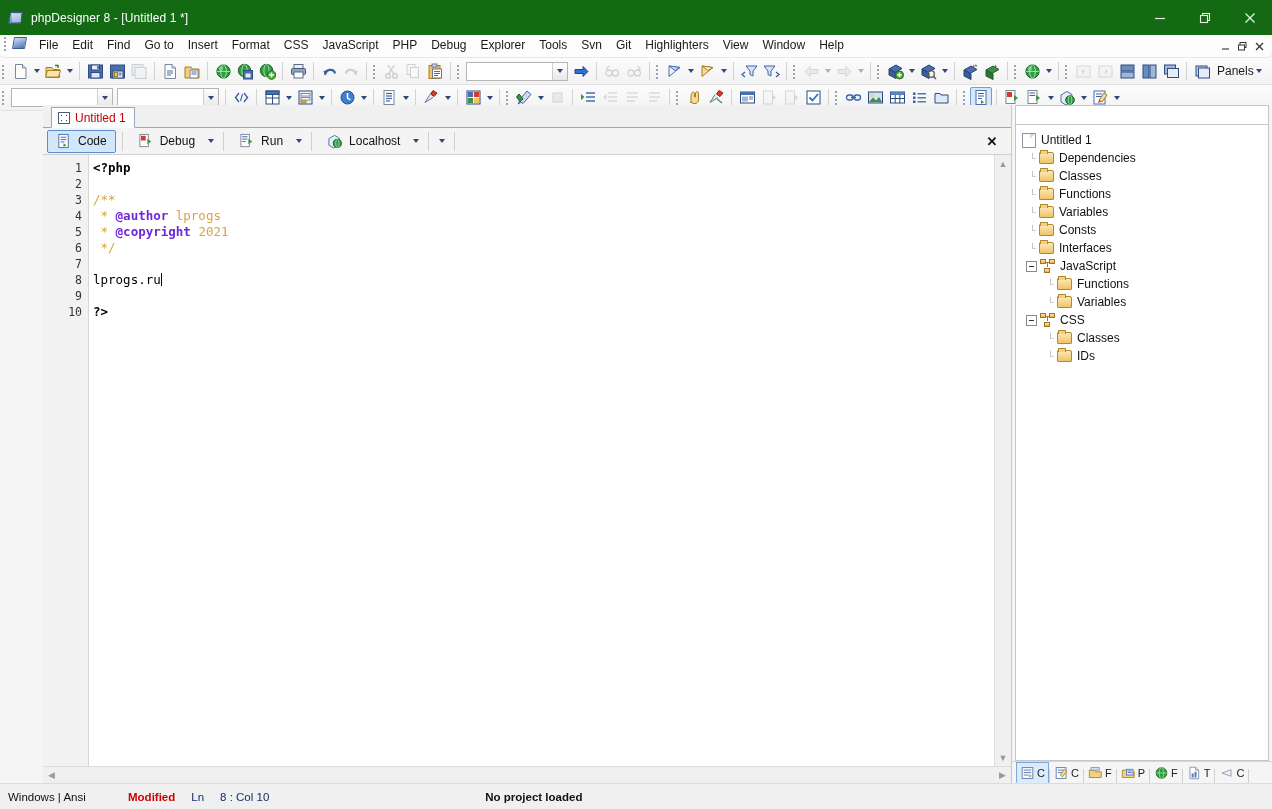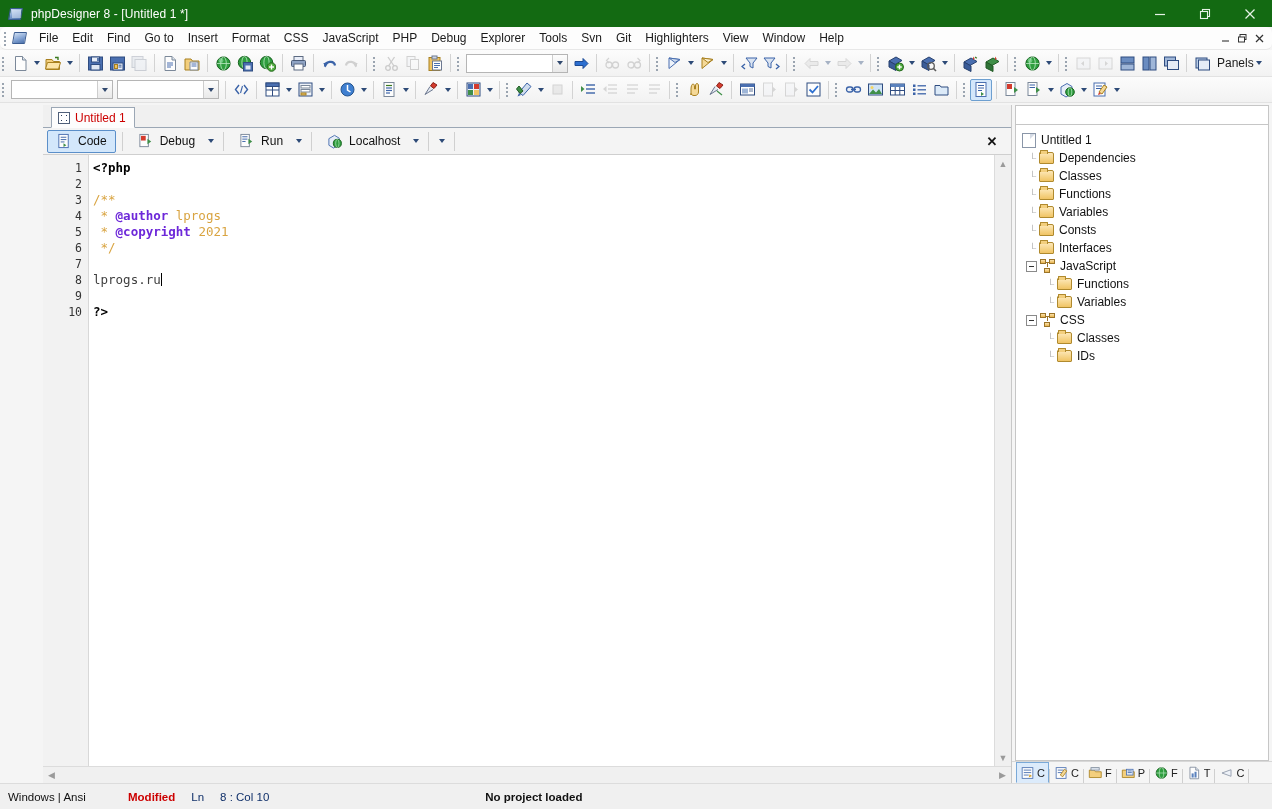--- a/index.html
+++ b/index.html
@@ -8,21 +8,21 @@
     width: 1272px; height: 809px;
     overflow: hidden;
     font-family: "Liberation Sans", sans-serif;
     font-size: 12px;
     background: #f0f0f0;
   }
   #app { position: relative; width: 1272px; height: 809px; background: #f5f5f5; }
 
   
   .titlebar {
-    height: 27px; background: #136a12; display: flex; align-items: center;
+    height: 35px; background: #136a12; display: flex; align-items: center;
     padding-left: 8px; color: #ffffff;
   }
   .titlebar .app-icon {
     width: 16px; height: 16px; margin-right: 7px; position: relative; flex: none;
   }
   .titlebar .app-icon .sh {
     position:absolute; left:1px; top:2px; width:13px; height:12px;
     background: linear-gradient(160deg,#c9d9ef 0%, #7f9fd0 55%, #5176ad 100%);
     border:1px solid #3b5d92; border-radius:1px;
     transform: skewX(-10deg);
@@ -34,21 +34,21 @@
   .title-text { font-size: 12px; letter-spacing: .1px; }
   .win-btns { margin-left: auto; display: flex; height: 27px; }
   .win-btn {
     width: 45px; height: 27px; display: flex; align-items: center; justify-content: center;
     color: #e6f2e6; font-size: 13px; line-height: 1;
   }
   .win-btn svg { display:block; }
 
   
   .menubar {
-    height: 23px; background: #fdfdfd; display: flex; align-items: center;
+    height: 23px; background: #fdfdfd; display: flex; 
     border-bottom: 1px solid #e8e8e8;
     padding-left: 2px;
     border-radius: 6px;
   }
   .grip { width: 7px; height: 17px; flex: none; position: relative; margin-right: 2px;}
   .grip::before {
     content:""; position:absolute; left:2px; top:2px; width:2px; height:2px;
     background:#9aa4b0; box-shadow: 0 4px 0 #9aa4b0, 0 8px 0 #9aa4b0, 0 12px 0 #9aa4b0;
   }
   .menu-appicon { width:16px; height:16px; margin:0 4px 0 1px; position: relative; flex:none;}
@@ -151,21 +151,21 @@
   .code {
     flex:1; padding-top:5px; padding-left:4px;
     font-family:"DejaVu Sans Mono","Liberation Mono",monospace; font-size:12.5px;
     white-space:pre; color:#000; background:#fff;
   }
   .code div { height:16px; line-height:16px; }
   .c-kw { color:#000; font-weight:bold; }
   .c-com { color:#d9a441; }
   .c-tag { color:#6d28d9; font-weight:bold;}
   .c-num { color:#d9a441; }
-  .c-txt { color:#404040;text-align:center; }
+  .c-txt { color:#000000;text-align:center; }
   .caret { display:inline-block; width:1px; height:13px; background:#000; vertical-align:-2px; }
 
   
   .vscroll {
     position:absolute; right:0; top:0; bottom:0; width:17px; background:#f0f0f0;
     border-left:1px solid #dcdcdc;
   }
   .vscroll .arw {
     height:17px; display:flex; align-items:center; justify-content:center; color:#9a9a9a; font-size:9px;
   }

